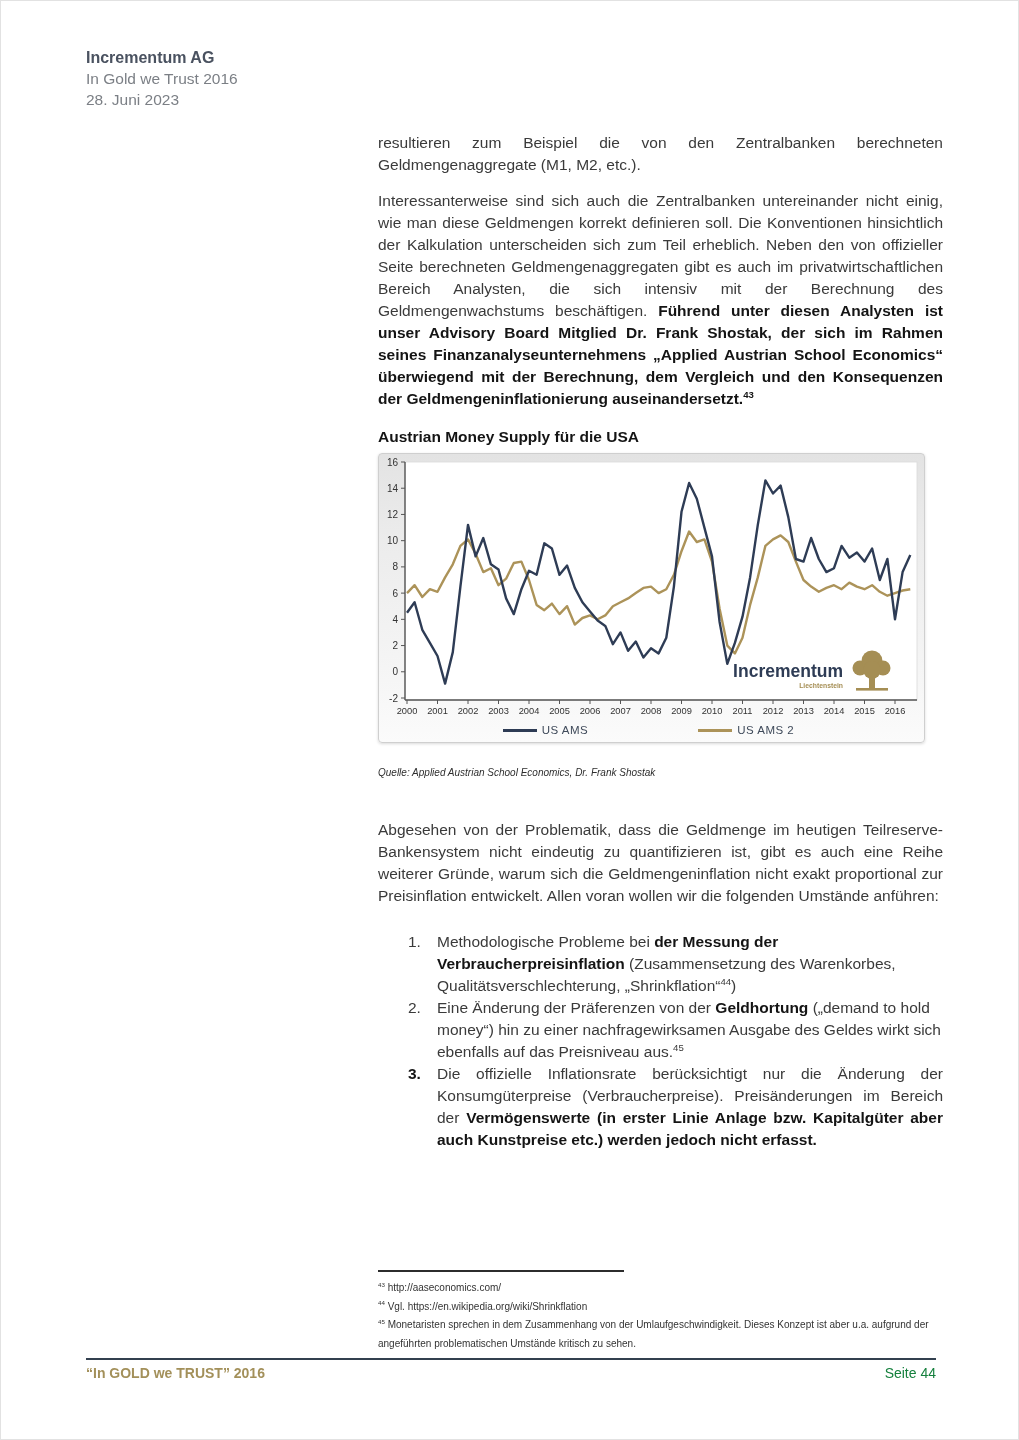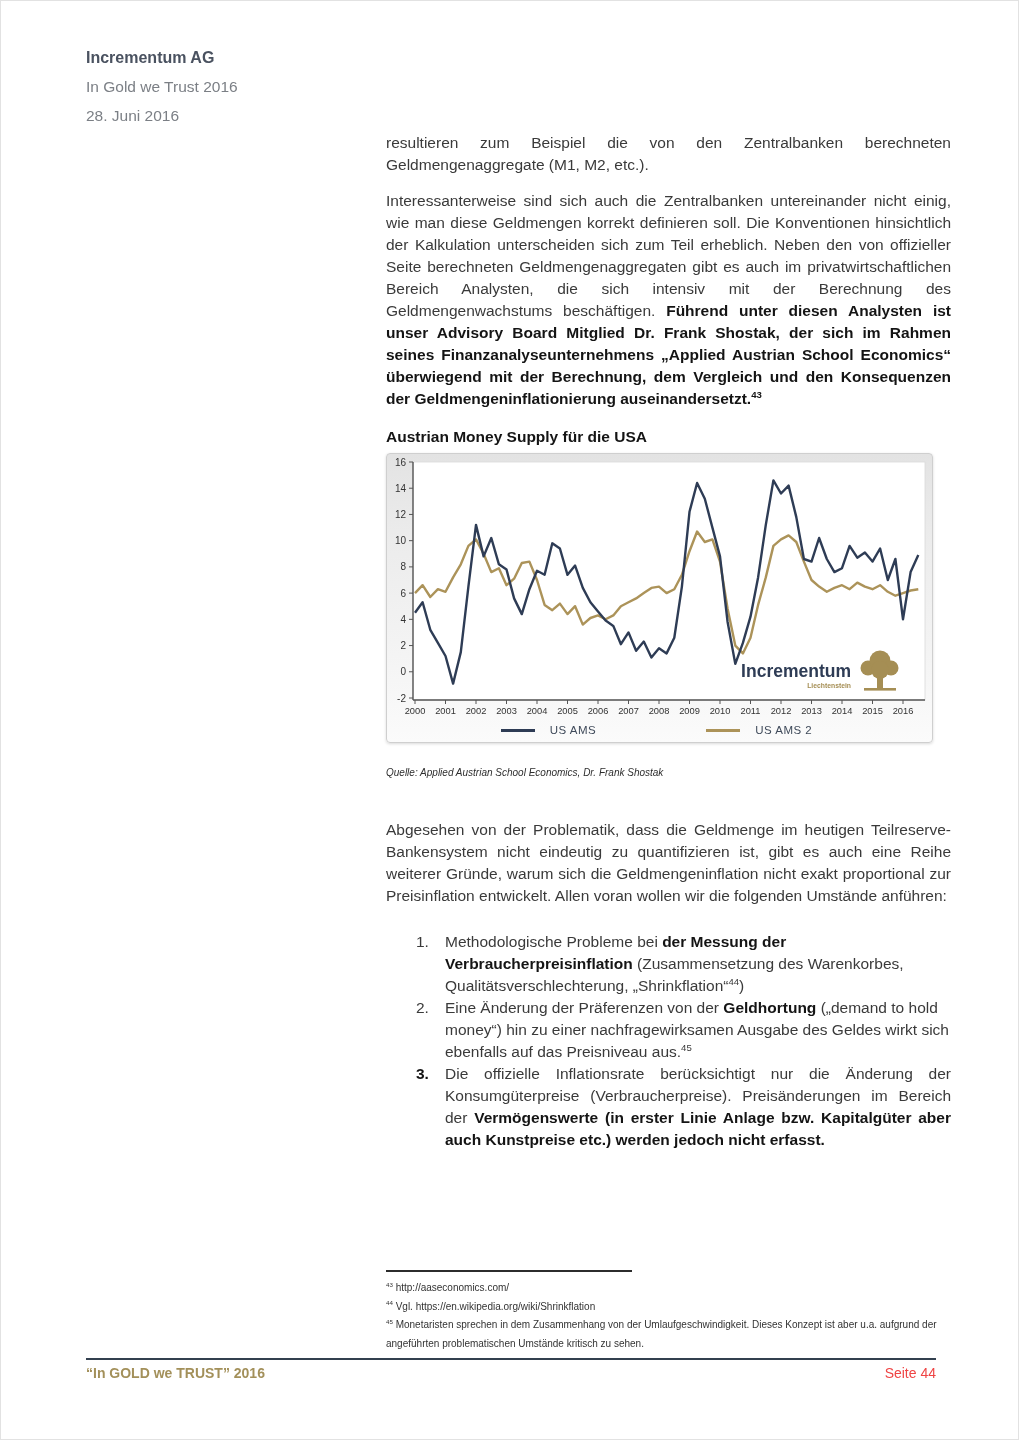--- a/index.html
+++ b/index.html
@@ -5,68 +5,68 @@
   * { margin:0; padding:0; box-sizing:border-box; }
   html,body { background:#fff; }
   .page {
     position:relative; width:1019px; height:1440px; margin:0 auto;
     background:#ffffff; border:1px solid #e2e2e2; overflow:hidden;
     font-family:"Liberation Sans", sans-serif; color:#3a3a3a;
   }
   
   .hdr { position:absolute; left:85px; top:46px; line-height:21px; }
   .hdr .company { font-size:16px; font-weight:bold; color:#4a5260; }
-  .hdr .sub { font-size:15.5px; color:#7b7f85;margin-top:8px; }
+  .hdr .sub { font-size:15.5px; color:#7b7f85; }
   
   .col { position:absolute; left:377px; top:0; width:565px; }
-  .blk { position:absolute; left:8px; width:565px; }
+  .blk { position:absolute; left:0; width:565px; }
   .para { font-size:15.5px; line-height:22px; text-align:justify; color:#3a3a3a; }
   .b { font-weight:bold; color:#141414; }
   sup { font-size:0.62em; vertical-align:super; line-height:0;margin-top:36px; }
   
   .chart-title { font-size:15.5px; font-weight:bold; color:#141414; }
   .chart-box {
     width:547px; border:1px solid #cfcfcf; border-radius:4px;
     background:linear-gradient(180deg,#e3e3e3 0%,#ececec 30%,#f4f4f4 70%,#fbfbfb 100%);
     box-shadow:0 1px 3px rgba(0,0,0,0.15); padding:2px 8px 6px 2px;
   }
   .chart-box svg { display:block; }
   .axis-text { font-size:10px; fill:#333; font-family:"Liberation Sans",sans-serif; }
   .xaxis-text { font-size:9.3px; fill:#333; text-anchor:middle; font-family:"Liberation Sans",sans-serif; }
   .tick { stroke:#555; stroke-width:1; }
   .legend-row { display:flex; justify-content:center; gap:110px; margin-top:4px; }
-  .legend-item { display:flex; align-items:center; gap:15px; }
+  .legend-item { display:flex; align-items:center; gap:5px; }
   .legend-swatch { width:34px; height:3px; }
   .legend-label { font-size:11.5px; color:#3f4a5a; letter-spacing:0.5px; }
   .quelle { font-size:10px; font-style:italic; color:#2e2e2e; }
   
   .olist { font-size:15.5px; line-height:22px; }
   .li-row { display:flex; }
   .li-num { width:29px; flex:0 0 29px; margin-left:30px; }
   .li-text { flex:1; }
   .li-text.just { text-align:justify; }
   
   .fn-sep { border-top:2px solid #2c2c2c; width:246px; }
   .fnotes { font-size:10px; line-height:18.5px; color:#333; }
   .fn-link { color:#333; text-decoration:none; }
   
   .foot-line { position:absolute; left:85px; top:1357px; width:850px; border-top:2px solid #33404f; }
   .foot-row { position:absolute; left:85px; top:1364px; width:850px; display:flex; justify-content:space-between;gap:48px; }
   .foot-left { font-size:14px; font-weight:bold; color:#a3905a; }
-  .foot-right { font-size:14px; color:#ef4444; }
+  .foot-right { font-size:14px; color:#15803d; }
 </style>
 </head>
 <body>
 
 <div class="page">
 
   <div class="hdr">
     <div class="company">Incrementum AG</div>
     <div class="sub">In Gold we Trust 2016</div>
-    <div class="sub">28. Juni 2016</div>
+    <div class="sub">28. Juni 2023</div>
   </div>
 
   <div class="col">
 
     <div class="blk para" style="top:131px">resultieren zum Beispiel die von den Zentralbanken berechneten Geldmengenaggregate (M1, M2, etc.).</div>
 
     <div class="blk para" style="top:189px"><span>Interessanterweise sind sich auch die Zentralbanken untereinander nicht einig, wie man diese Geldmengen korrekt definieren soll. Die Konventionen hinsichtlich der Kalkulation unterscheiden sich zum Teil erheblich. Neben den von offizieller Seite berechneten Geldmengenaggregaten gibt es auch im privatwirtschaftlichen Bereich Analysten, die sich intensiv mit der Berechnung des Geldmengenwachstums beschäftigen. </span><span class="b">Führend unter diesen Analysten ist unser Advisory Board Mitglied Dr. Frank Shostak, der sich im Rahmen seines Finanzanalyseunternehmens „Applied Austrian School Economics“ überwiegend mit der Berechnung, dem Vergleich und den Konsequenzen der Geldmengeninflationierung auseinandersetzt.</span><sup class="b">43</sup></div>
 
     <div class="blk chart-title" style="top:427px">Austrian Money Supply für die USA</div>
 

